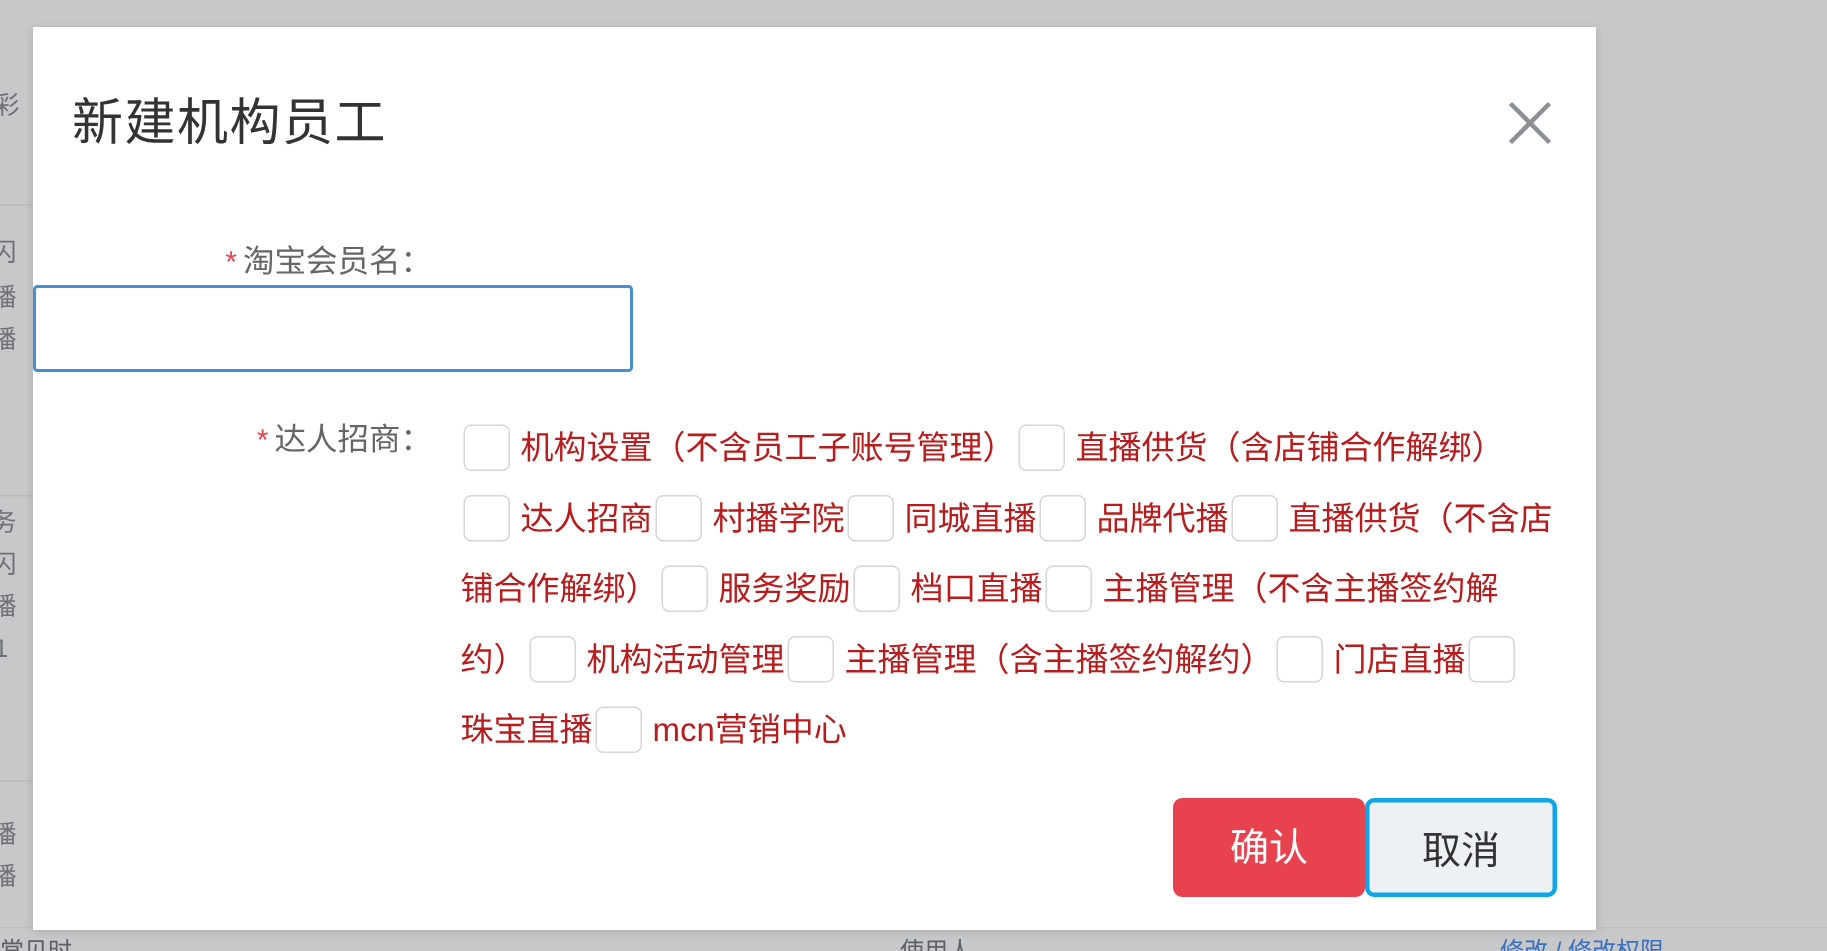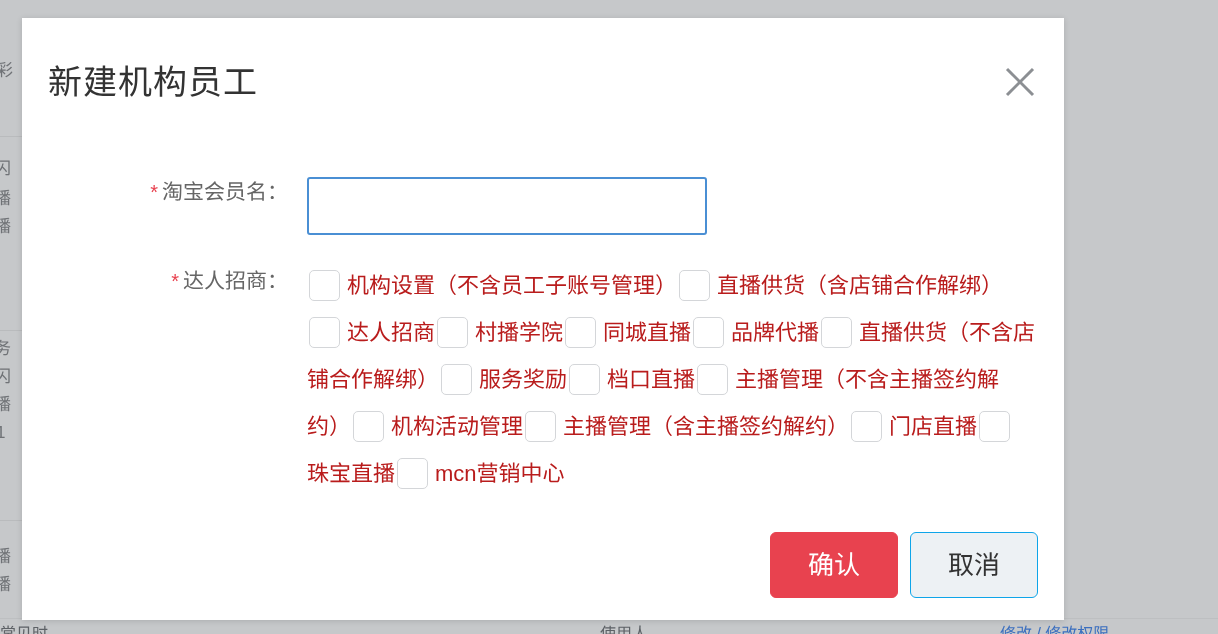--- a/index.html
+++ b/index.html
@@ -114,21 +114,22 @@
   .modal-body {
     position: relative;
     padding: 0;
   }
 
   .form-row {
     display: flex;
     align-items: flex-start;
   }
   .form-row.row-member {
-    margin-top: 59px;
+    margin-top: 42px;
+    flex-direction: column;
   }
   .form-row.row-perms {
     margin-top: 31px;
   }
 
   .field-label {
     width: 285px;
     min-width: 285px;
     text-align: right;
     padding-right: 19px;
@@ -194,21 +195,20 @@
     letter-spacing: 0px;
     word-break: break-all;
   }
 
   .modal-footer {
     position: absolute;
     right: 26px;
     bottom: 22px;
     display: flex;
     align-items: center;
-    gap: 12px;
   }
   .btn {
     min-width: 128px;
     height: 66px;
     box-sizing: border-box;
     border-radius: 6px;
     font-size: 26px;
     line-height: 64px;
     text-align: center;
     cursor: pointer;
@@ -216,21 +216,21 @@
     font-family: "Liberation Sans", "DejaVu Sans", sans-serif;
   }
   .btn-primary {
     background: #e8424f;
     color: #ffffff;
     border: 1px solid #e8424f;
   }
   .btn-secondary {
     background: #edf1f4;
     color: #333333;
-    border: 1px solid #0ea5e9;
+    border: 3px solid #0ea5e9;
   }
 </style>
 </head>
 <body>
 
 <div id="page-backdrop">
   <div class="bg-left-col">
     <div class="bg-sep" style="top:136px;"></div>
     <div class="bg-sep" style="top:330px;"></div>
     <div class="bg-sep" style="top:520px;"></div>

